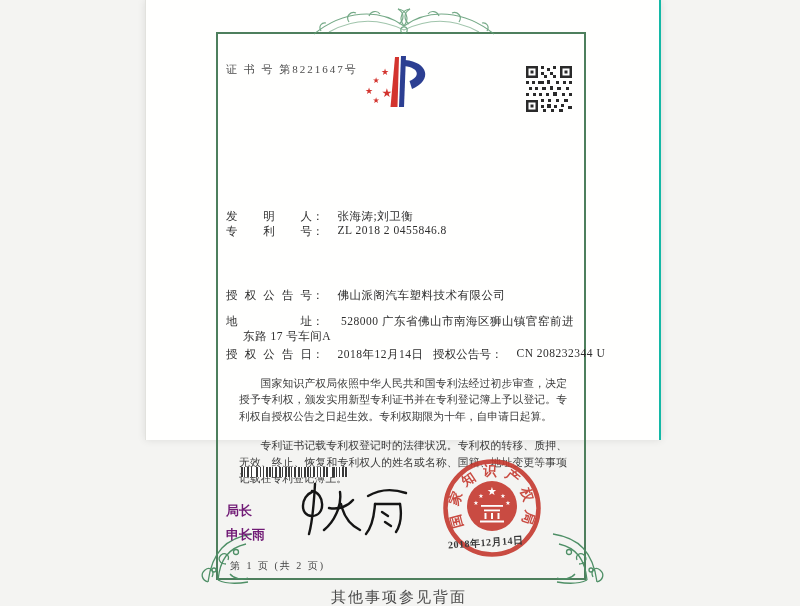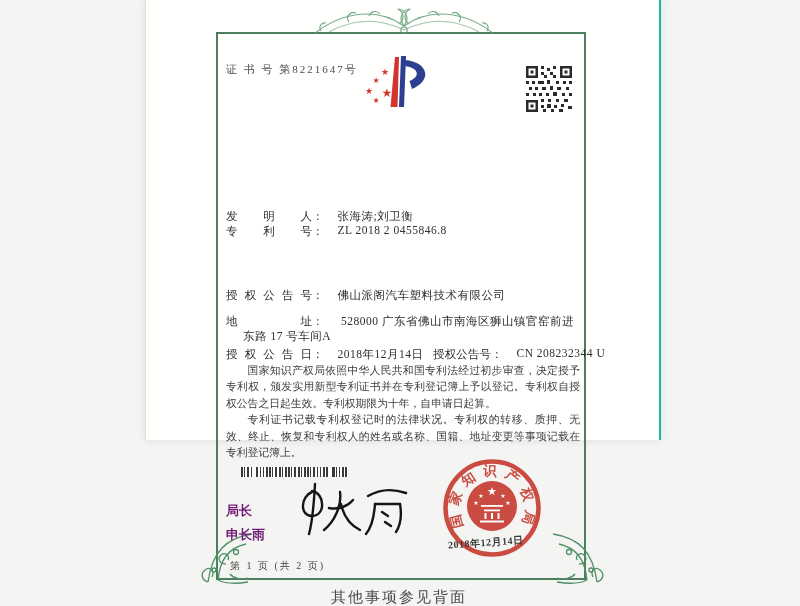--- a/index.html
+++ b/index.html
@@ -20,21 +20,21 @@
   .row .col{display:inline-block;vertical-align:top;}
   .row .val{display:inline-block;margin-left:14px;vertical-align:top;letter-spacing:.5px;}
   .row-name{top:182px}.row-inventor{top:209px}.row-patno{top:224px}.row-filing{top:262px}
   .row-patentee{top:288px}.row-address{top:314px;height:30px}.row-grant{top:347px}
   .addr-val{position:absolute;left:17px;top:0;width:340px;text-indent:98px;line-height:15px;letter-spacing:.5px;}
   .grant2{position:absolute;left:198px;top:0;white-space:nowrap;margin-left:9px;}
   .grant2 .lab{width:58px;}
   
   .legal{position:absolute;left:80px;top:362px;width:354px;font-size:10.8px;line-height:16.4px;
          color:#3b3b3b;text-align:justify;}
-  .legal p{margin:0;text-indent:2em;}
+  .legal p{margin:13px;text-indent:2em;}
   
   .barcode{position:absolute;left:95px;top:467px;width:107px;height:10px;
     background:repeating-linear-gradient(90deg,#3a3a3a 0 1.5px,#fff 1.5px 3px,#3a3a3a 3px 3.7px,
       #fff 3.7px 6px,#3a3a3a 6px 8px,#fff 8px 9.5px);}
   .director{position:absolute;left:80px;top:499px;font-size:13px;font-weight:700;color:#701a75;line-height:24px;}
   .sig{position:absolute;left:150px;top:480px;}
   .seal{position:absolute;left:291px;top:453px;}
   .seal-date{position:absolute;left:302px;top:535px;width:100px;font-size:10px;font-weight:600;
              color:#3a3a3a;letter-spacing:.5px;transform:rotate(-4deg);}
   .page-info{position:absolute;left:84px;top:559px;width:366px;text-align:left;

